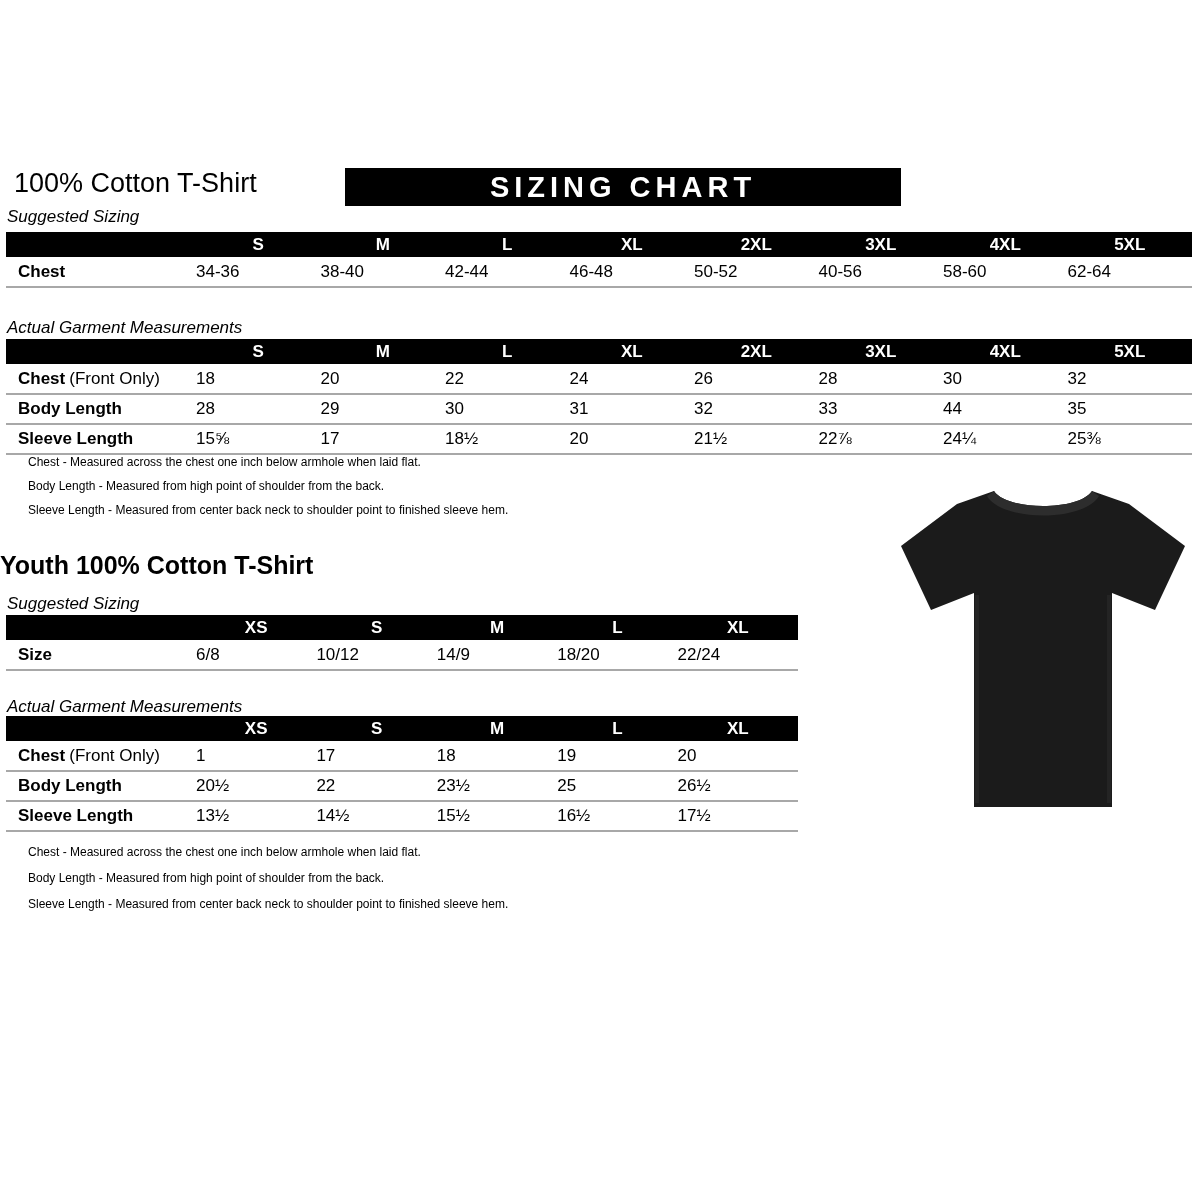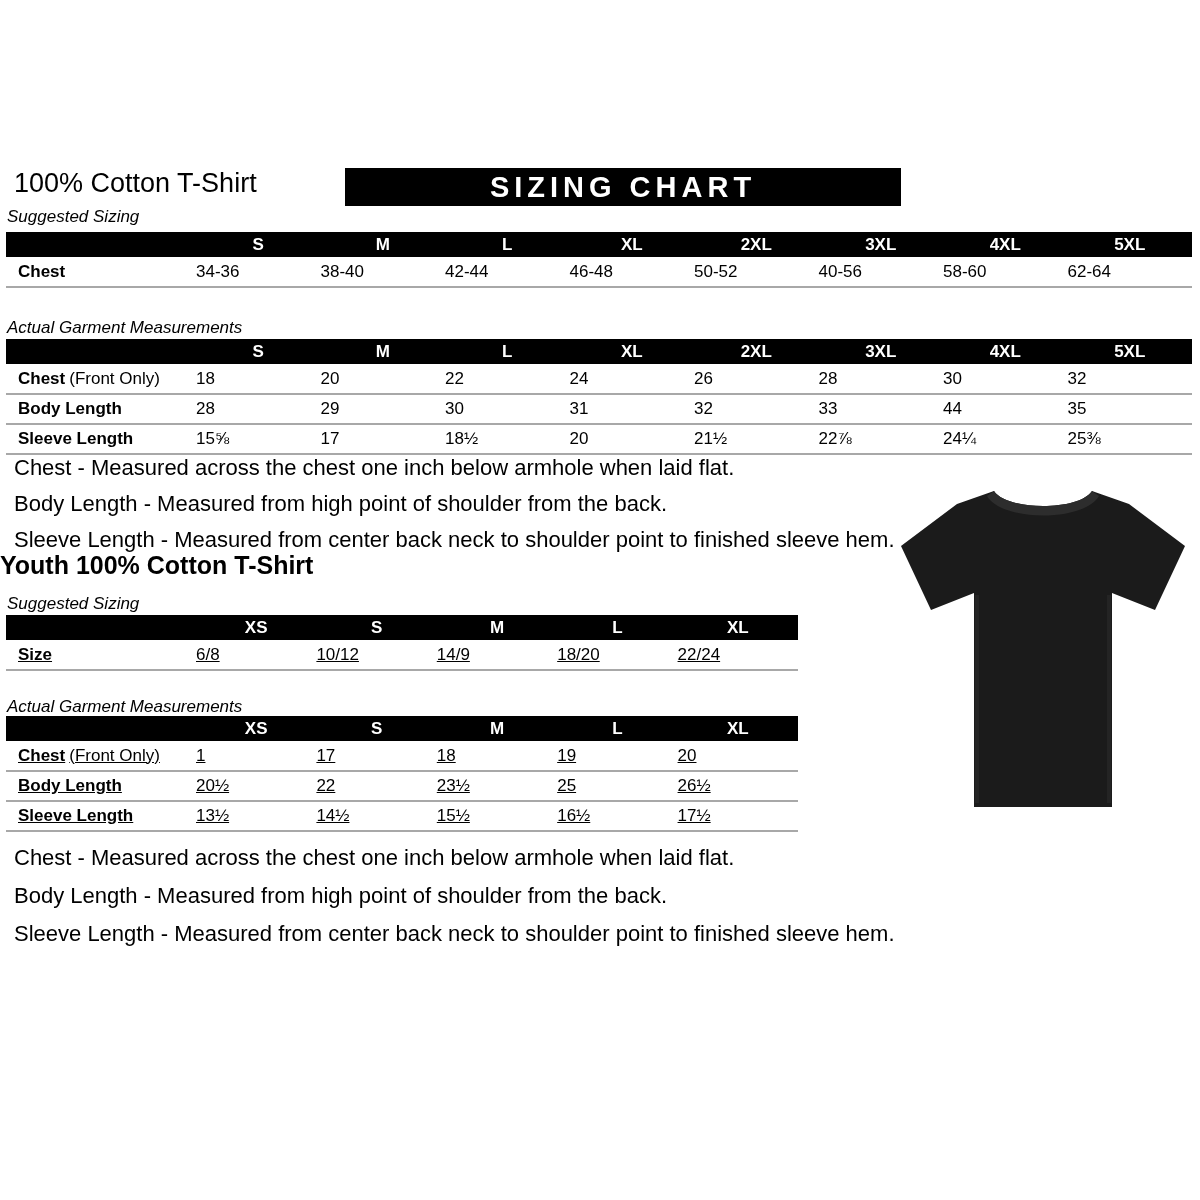--- a/index.html
+++ b/index.html
@@ -14,34 +14,34 @@
 
   .section-label { position:absolute; left:7px; font-size:17px;font-style:italic; }
   .lbl-adult-suggested { top:207px; }
   .lbl-adult-actual { top:318px; }
   .lbl-youth-suggested { top:594px; }
   .lbl-youth-actual { top:697px; }
 
   table.size-table { position:absolute; left:6px; border-collapse:collapse; table-layout:fixed;
     font-size:17px; }
   .adult-w { width:1186px; }
-  .youth-w { width:792px;text-decoration:underline; }
+  .youth-w { width:792px; }
   .t-adult-suggested { top:232px; }
   .t-adult-actual { top:339px; }
   .t-youth-suggested { top:615px; }
   .t-youth-actual { top:716px; }
 
   .size-table thead th { background:#000; color:#fff; font-weight:bold; text-align:center;
     height:25px; font-size:17px; padding:0; }
   .size-table td { text-align:left; height:30px; border-bottom:2px solid #a8a8a8; }
   .size-table .rowlabel { text-align:left; padding-left:12px; }
   .size-table td.rowlabel { font-weight:bold; }
   .size-table .sublabel { font-weight:normal; margin-left:4px; }
 
-  .notes { position:absolute; left:14px; font-size:22px; }
+  .notes { position:absolute; left:28px; font-size:12px; }
   .notes-adult { top:455px; }
   .notes-youth { top:845px; }
   .notes div { margin-bottom:10px; }
   .notes-youth div { margin-bottom:12px; }
 
   .youth-title { position:absolute; left:0; top:551px; font-size:25px; font-weight:bold; }
 
   .tshirt { position:absolute; left:893px; top:477px; width:300px; height:340px; }
 </style>
 </head>

